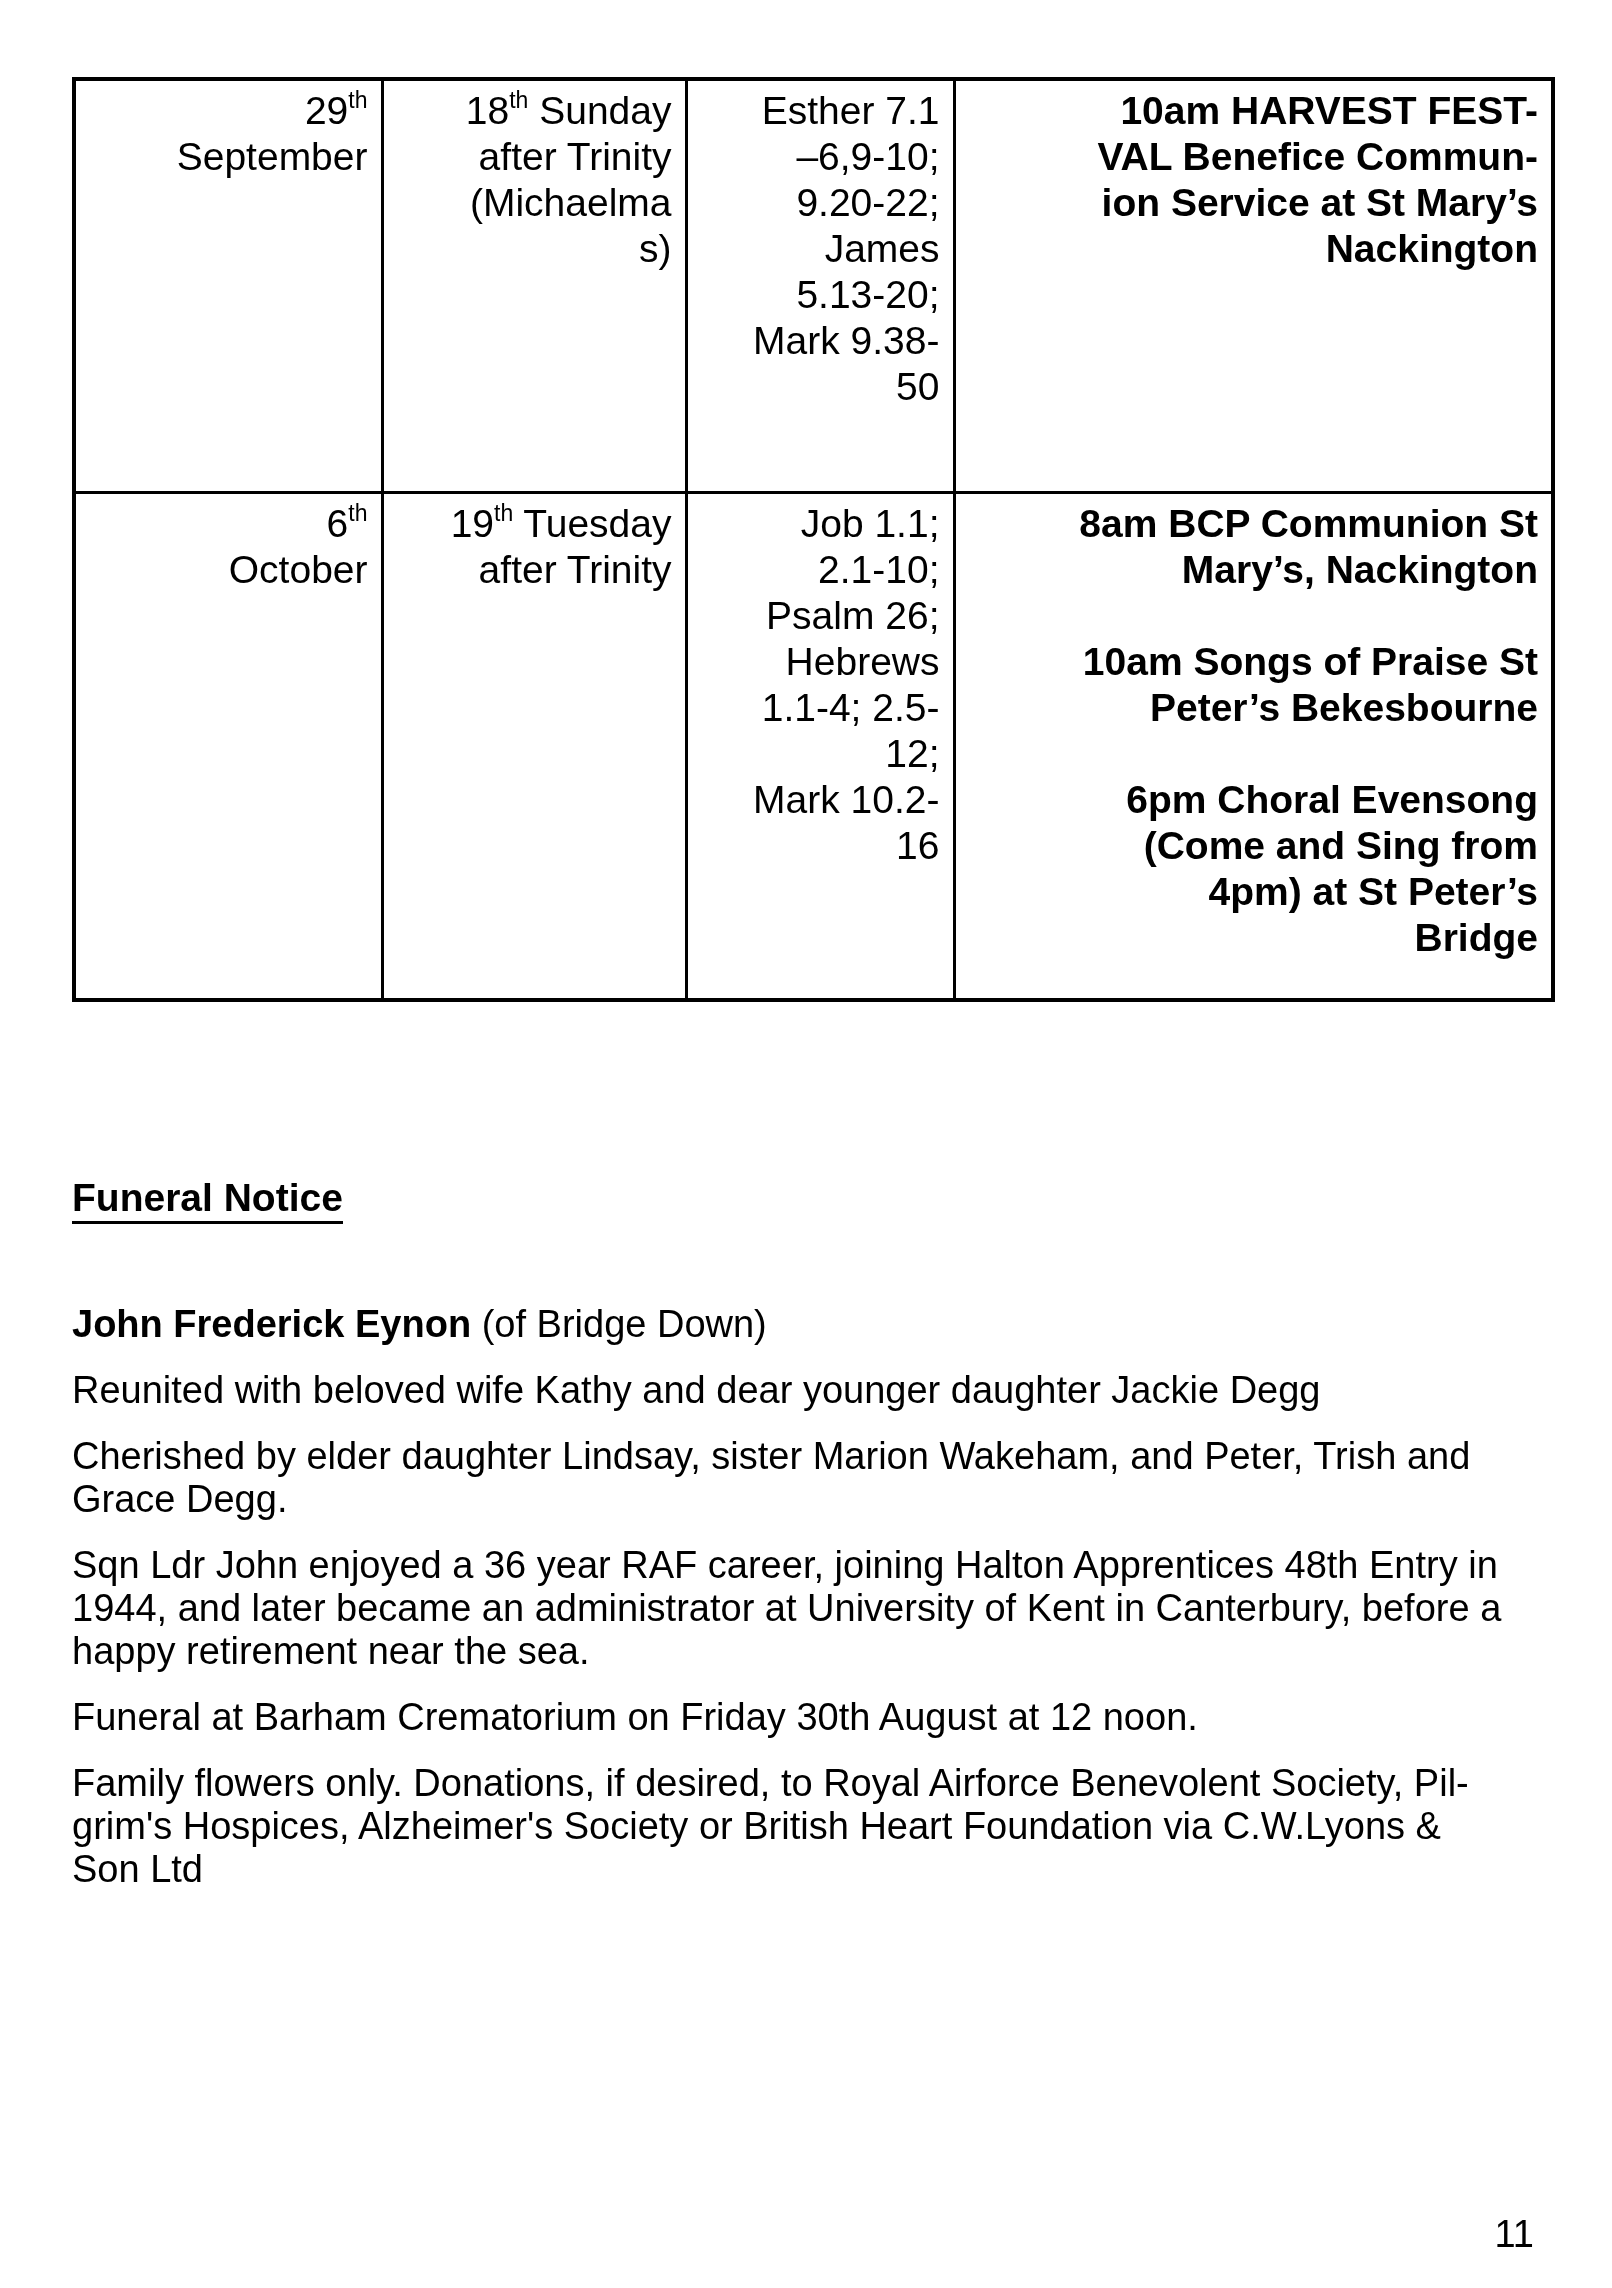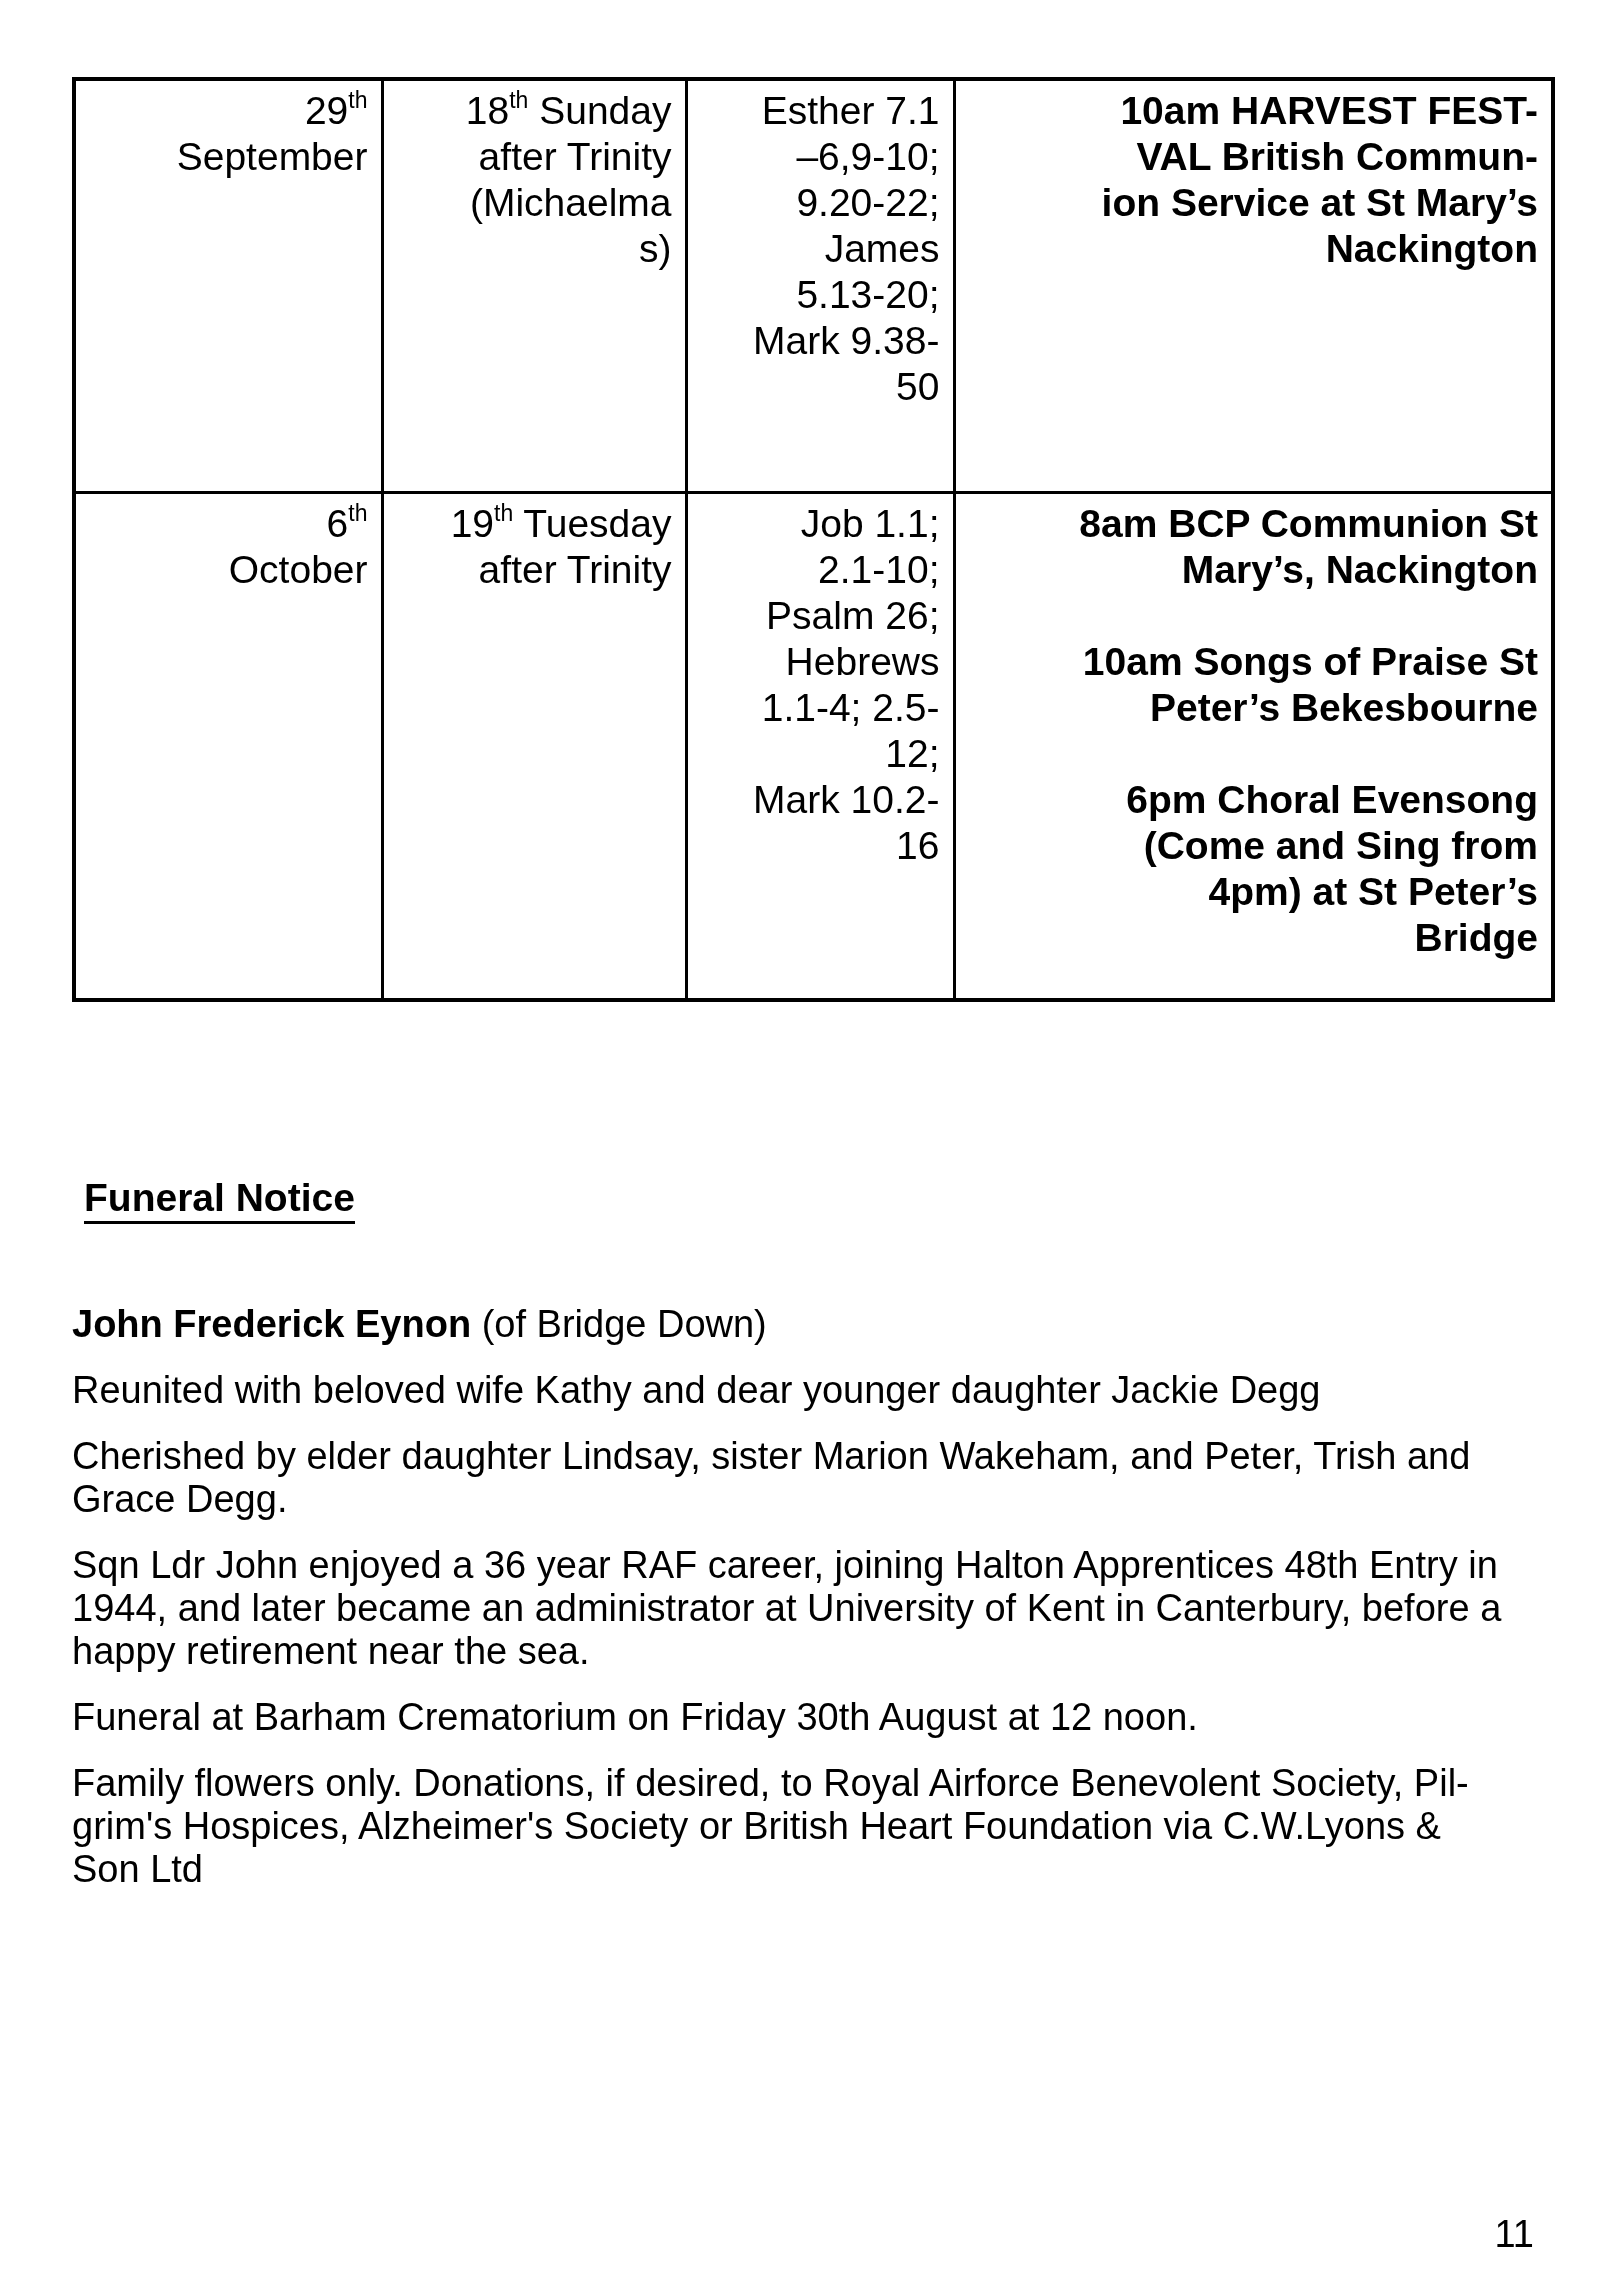--- a/index.html
+++ b/index.html
@@ -47,21 +47,21 @@
   sup.ord {
     font-size: 23px;
     line-height: 0;
     vertical-align: baseline;
     position: relative;
     top: -16.6px;
   }
 
   
   h2.funeral-heading {
-    margin: 174px 0 83px 12px;
+    margin: 174px 0 83px 0;
     font-size: 39px;
     line-height: 44px;
     font-weight: bold;
   }
   h2.funeral-heading .underline {
     border-bottom: 3.7px solid #000;
     padding-bottom: 2.8px;
   }
   .para {
     font-size: 38px;
@@ -102,21 +102,21 @@
 (Michaelma
 s)</span></td>
         <td>Esther 7.1
 –6,9-10;
 9.20-22;
 James
 5.13-20;
 Mark 9.38-
 50</td>
         <td class="services">10am HARVEST FEST-
-VAL British Commun-
+VAL Benefice Commun-
 ion Service at St Mary’s
 Nackington</td>
       </tr>
       <tr class="row-2">
         <td><span>6</span><sup class="ord">th</sup><span>
 October</span></td>
         <td><span>19</span><sup class="ord">th</sup><span> Tuesday
 after Trinity</span></td>
         <td>Job 1.1;
 2.1-10;

